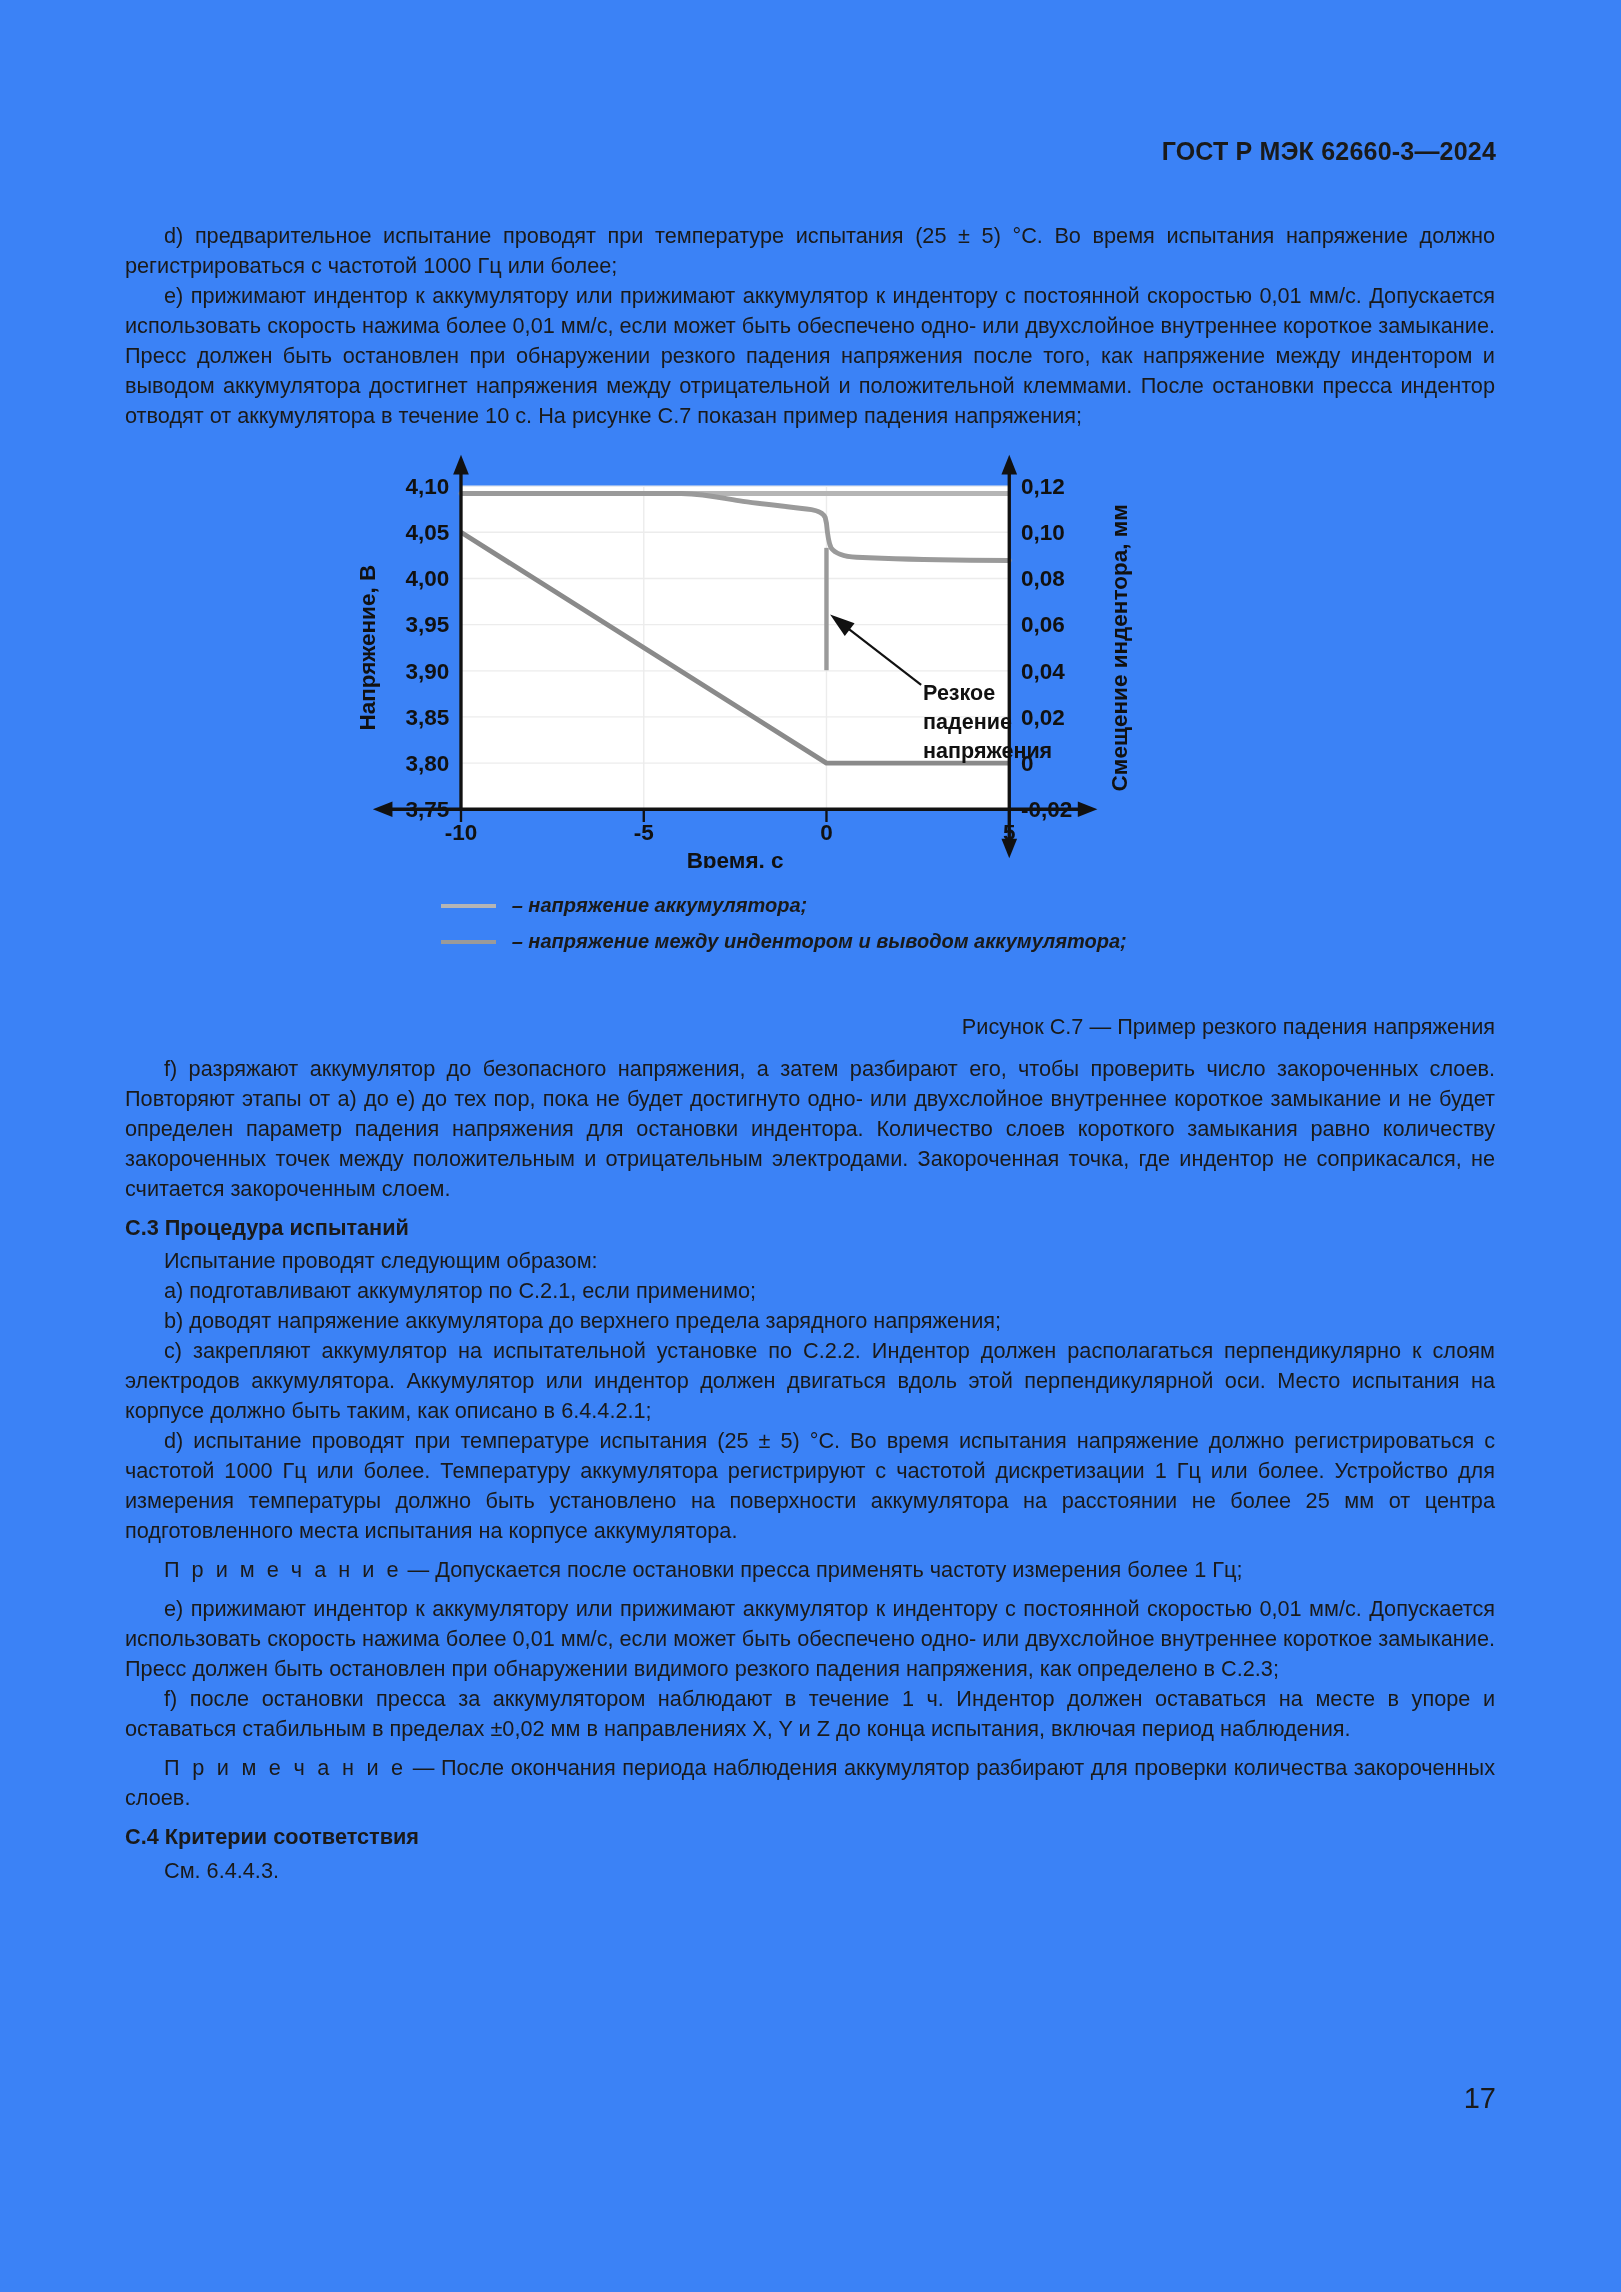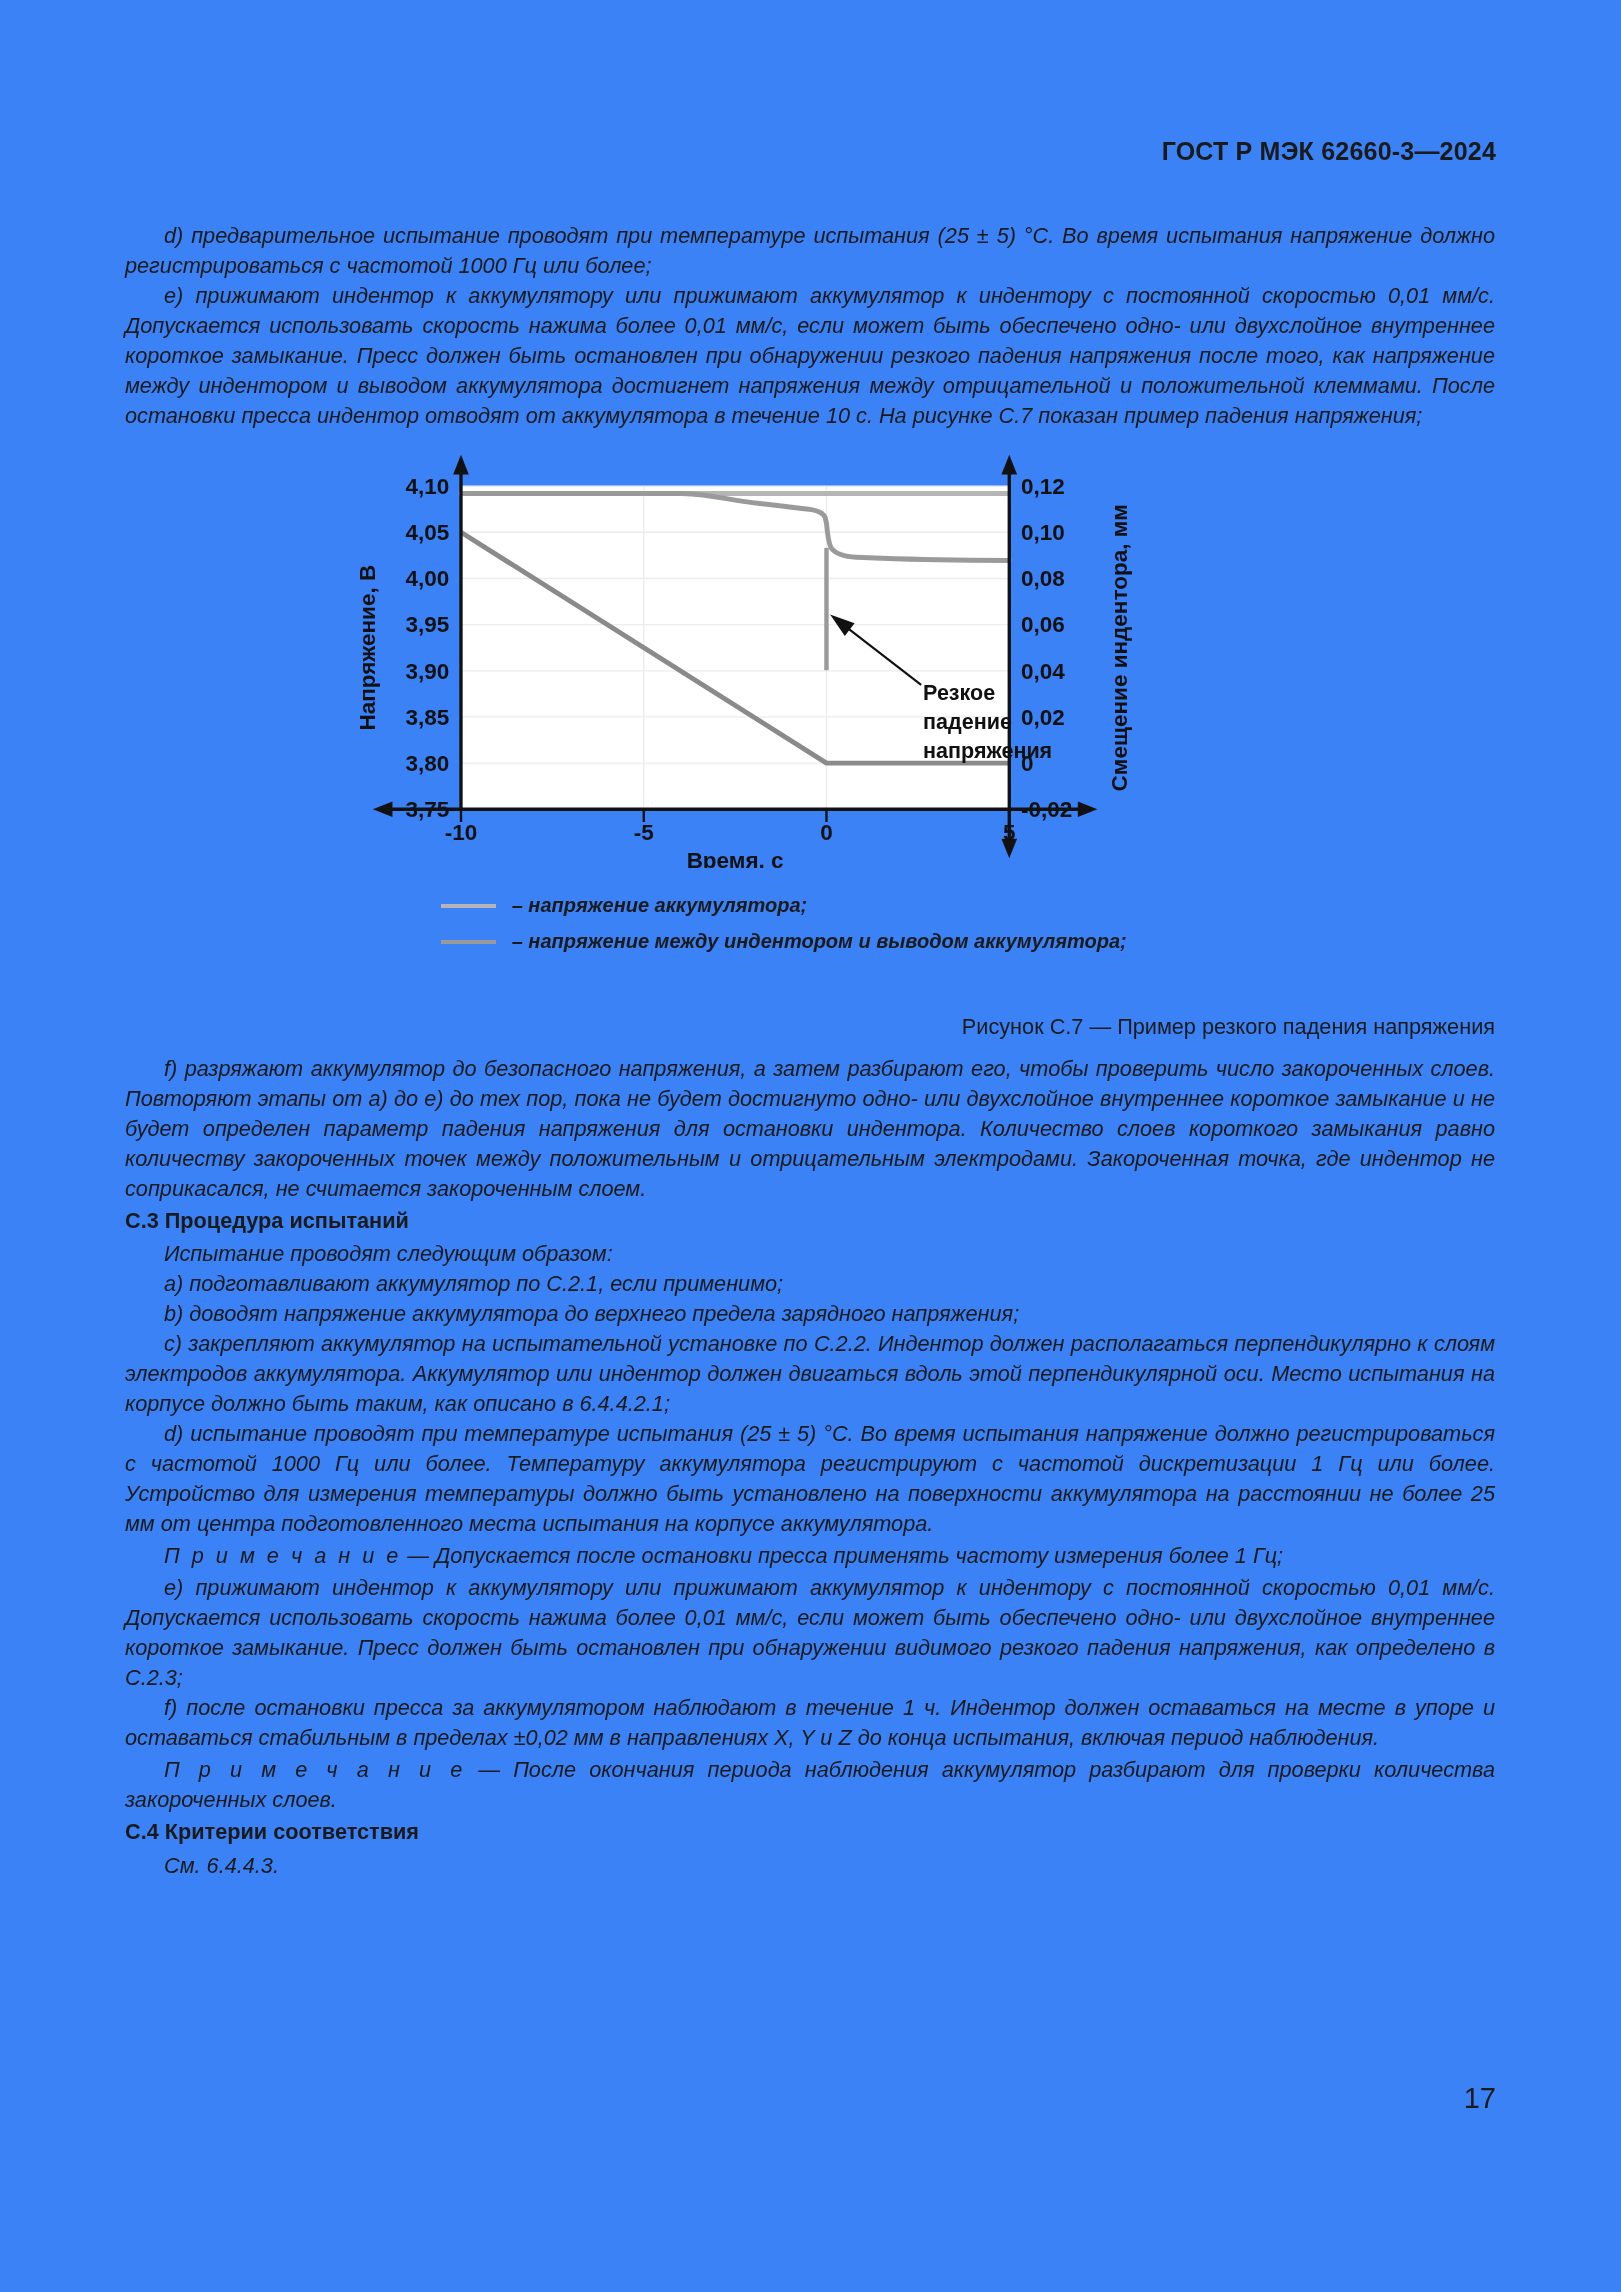--- a/index.html
+++ b/index.html
@@ -40,22 +40,22 @@
     width: 1370px;
   }
   p.body {
     margin: 0;
     font-size: 21.7px;
     line-height: 30px;
     text-align: justify;
     text-justify: inter-word;
     hyphens: manual;
   }
-  p.body.indent { text-indent: 39px; font-style: italic; }
-  p.gap-top { margin-top: 2px; }
+  p.body.indent { text-indent: 39px; }
+  p.gap-top { margin-top: 9px; }
   p.gap-small { margin-top: 3.9px; }
 
   .sect-head {
     margin: 0;
     font-size: 21.7px;
     line-height: 30px;
     font-weight: bold;
   }
   .note-label {
     letter-spacing: 3px;

